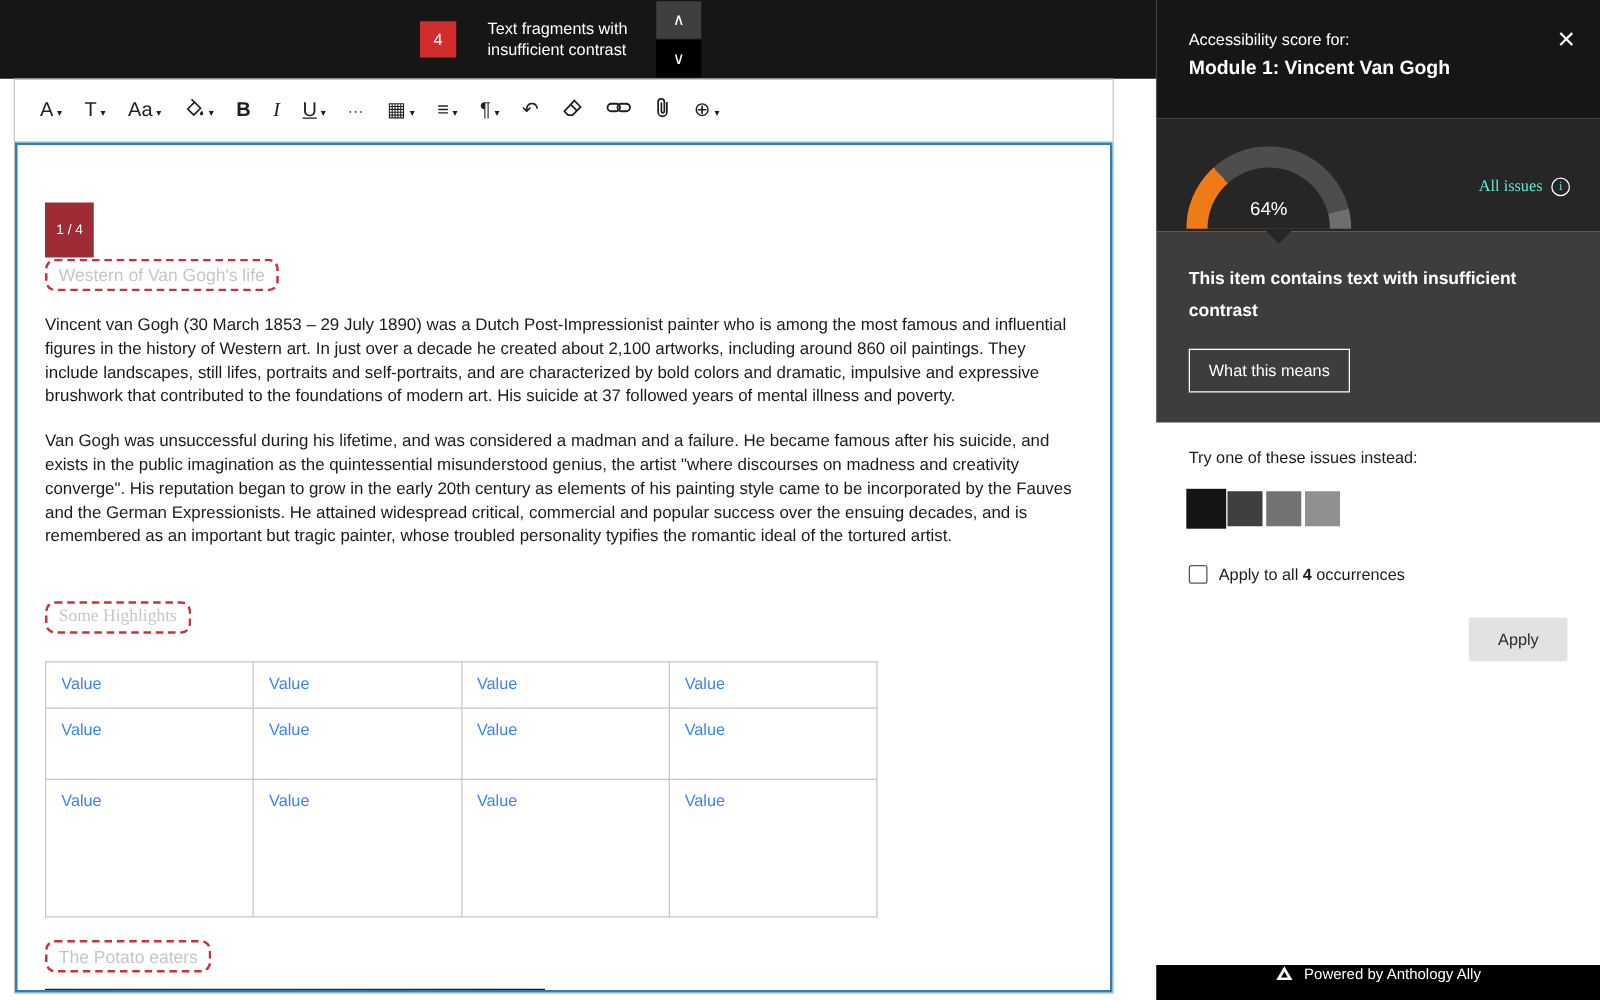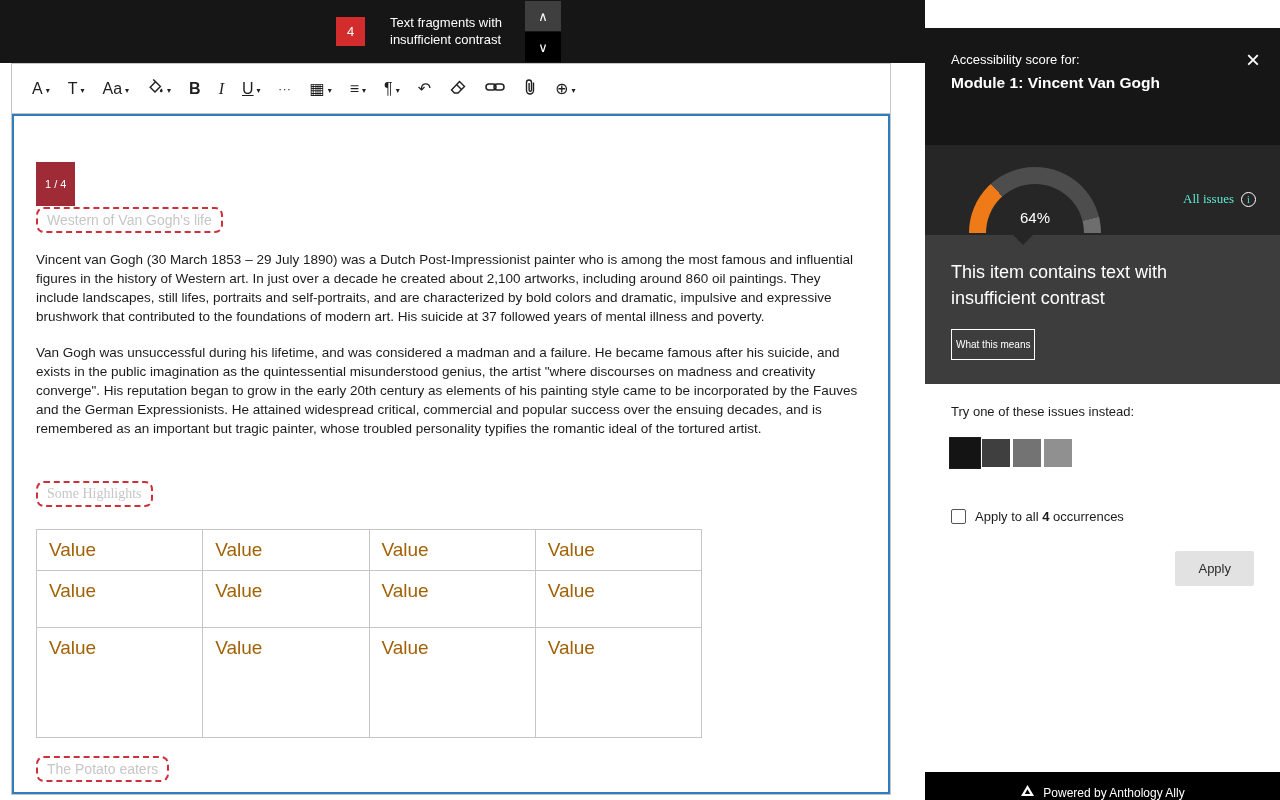--- a/index.html
+++ b/index.html
@@ -41,71 +41,71 @@
   .row-badge { margin:46px 0 0 8px; }
   .flag-badge { display:inline-block; background:#9e2b36; color:#fff; font-size:11px; padding:16px 9px; }
   .row-flag { margin:1px 0 0 8px; }
   .row-flag2 { margin:43px 0 0 8px;font-family:Liberation Serif, serif; }
   .row-flag3 { margin:18px 0 10px 8px; }
   .flagged { display:inline-block; border:2px dashed #cb303b; border-radius:8px; padding:3px 9px;
              color:#c6c6c6; font-size:14px; background:#fff; cursor:pointer; }
   .para { margin:17px 8px 0 8px; font-size:13.5px; line-height:19px; color:#1b1b1b; max-width:842px; }
   .table-wrap { margin:22px 0 0 8px; }
   .content-table { border-collapse:collapse; table-layout:fixed; width:666px; }
-  .content-table td { border:1px solid #c6c6c6; vertical-align:top; padding:9px 12px; font-size:19px; color:#a16207; }
+  .content-table td { border:1px solid #c6c6c6; vertical-align:top; padding:9px 12px; font-size:13px; color:#3b82f6; }
   .content-table tr:nth-child(1) td { height:37px; }
   .content-table tr:nth-child(2) td { height:57px; }
   .content-table tr:nth-child(3) td { height:110px; }
   .potato-img { margin:13px 0 0 8px; width:400px; height:110px; cursor:pointer;
     background:
       radial-gradient(ellipse 60px 25px at 18% 55%, #7a7a58 0%, rgba(122,122,88,0) 70%),
       radial-gradient(ellipse 70px 30px at 45% 60%, #5d5a3c 0%, rgba(93,90,60,0) 70%),
       radial-gradient(ellipse 50px 20px at 75% 50%, #4a4a33 0%, rgba(74,74,51,0) 70%),
       linear-gradient(90deg, #23251b, #34362a 40%, #26281d 70%, #191b12);
   }
 
   
   .panel { position:absolute; left:925px; top:0; width:355px; height:800px; background:#fff; }
-  .panel-header { height:117px; background:#161616; color:#fff; padding:24px 26px 0; position:relative;margin-top:28px; }
+  .panel-header { height:95px; background:#161616; color:#fff; padding:24px 26px 0; position:relative; }
   .ph-label { font-size:13px; }
   .ph-title { font-size:15.5px; font-weight:700; margin-top:7px; }
   .close-btn { position:absolute; right:20px; top:20px; background:none; border:none; color:#fff;
                font-size:24px; line-height:1; cursor:pointer; }
 
   .gauge-section { height:90px; background:#262626; position:relative; }
-  .gauge { position:absolute; left:44px; top:22px; width:132px; height:66px; overflow:hidden;text-decoration:underline; }
+  .gauge { position:absolute; left:24px; top:22px; width:132px; height:66px; overflow:hidden;text-decoration:underline; }
   .gauge-arc { position:absolute; left:0; top:0; width:132px; height:132px; border-radius:50%;
     background: conic-gradient(from 270deg, #ee7b17 0deg 48deg, #4d4d4d 48deg 166deg, #6e6e6e 166deg 180deg, rgba(0,0,0,0) 180deg 360deg); }
   .gauge-hole { position:absolute; left:17px; top:17px; width:98px; height:98px; border-radius:50%; background:#262626; }
   .gauge-score { position:absolute; left:0; right:0; top:42px; text-align:center; font-size:15px; color:#fff; }
   .gauge-pointer { position:absolute; left:87px; bottom:-10px; width:0; height:0; z-index:2;
     border-left:11px solid transparent; border-right:11px solid transparent; border-top:11px solid #262626; }
   .all-issues { position:absolute; right:24px; top:46px; display:flex; align-items:center; gap:7px;
     color:#5eead4; font-size:13px; background:none; border:none; cursor:pointer;font-family:Liberation Serif, serif; }
   .info { width:15px; height:15px; border:1px solid #fff; border-radius:50%; font-size:10px;
     display:flex; align-items:center; justify-content:center; }
 
   .message-section { background:#3d3d3d; color:#fff; padding:24px 26px 24px; }
-  .message { font-size:18px; line-height:26px; max-width:300px; font-weight:400; }
+  .message { font-size:14px; line-height:26px; max-width:300px; font-weight:700; }
   .wtm { margin-top:18px; background:transparent; border:1px solid #fff; color:#fff;
-         font-size:10px; padding:9px 4px; cursor:pointer; }
+         font-size:13px; padding:9px 15px; cursor:pointer; }
 
   .white-section { padding:20px 26px 0; }
   .prompt { font-size:13px; color:#1b1b1b; }
   .swatches { display:flex; gap:3px; margin-top:20px; align-items:center; }
   .swatch { width:28px; height:28px; border:none; cursor:pointer; }
   .swatch.selected { transform:scale(1.14); }
-  .apply-all { display:flex; align-items:center; gap:9px; margin-top:42px; font-size:13px; cursor:pointer; }
+  .apply-all { display:flex; align-items:center; gap:9px; margin-top:31px; font-size:13px; cursor:pointer; }
   .checkbox { width:15px; height:15px; border:1px solid #555; border-radius:2px; background:#fff; display:inline-block; flex:0 0 auto; }
   .apply-row { display:flex; justify-content:flex-end; margin-top:27px; }
   .apply-btn { background:#e2e2e2; border:none; color:#2b2b2b; font-size:13px; padding:10px 23px;
                border-radius:2px; cursor:pointer; }
 
   .panel-footer { position:absolute; bottom:0; left:0; right:0; height:28px; background:#000; color:#fff;
-    display:flex; align-items:flex-end; justify-content:center; gap:8px; font-size:12px; }
+    display:flex; align-items:flex-start; justify-content:center; gap:8px; font-size:12px; }
 </style>
 </head>
 <body>
 
 <div class="topbar">
   <div class="issue-badge">4</div>
   <div class="issue-label">Text fragments with insufficient contrast</div>
   <button class="chev chev-up">
     <span>∧</span>
   </button>

